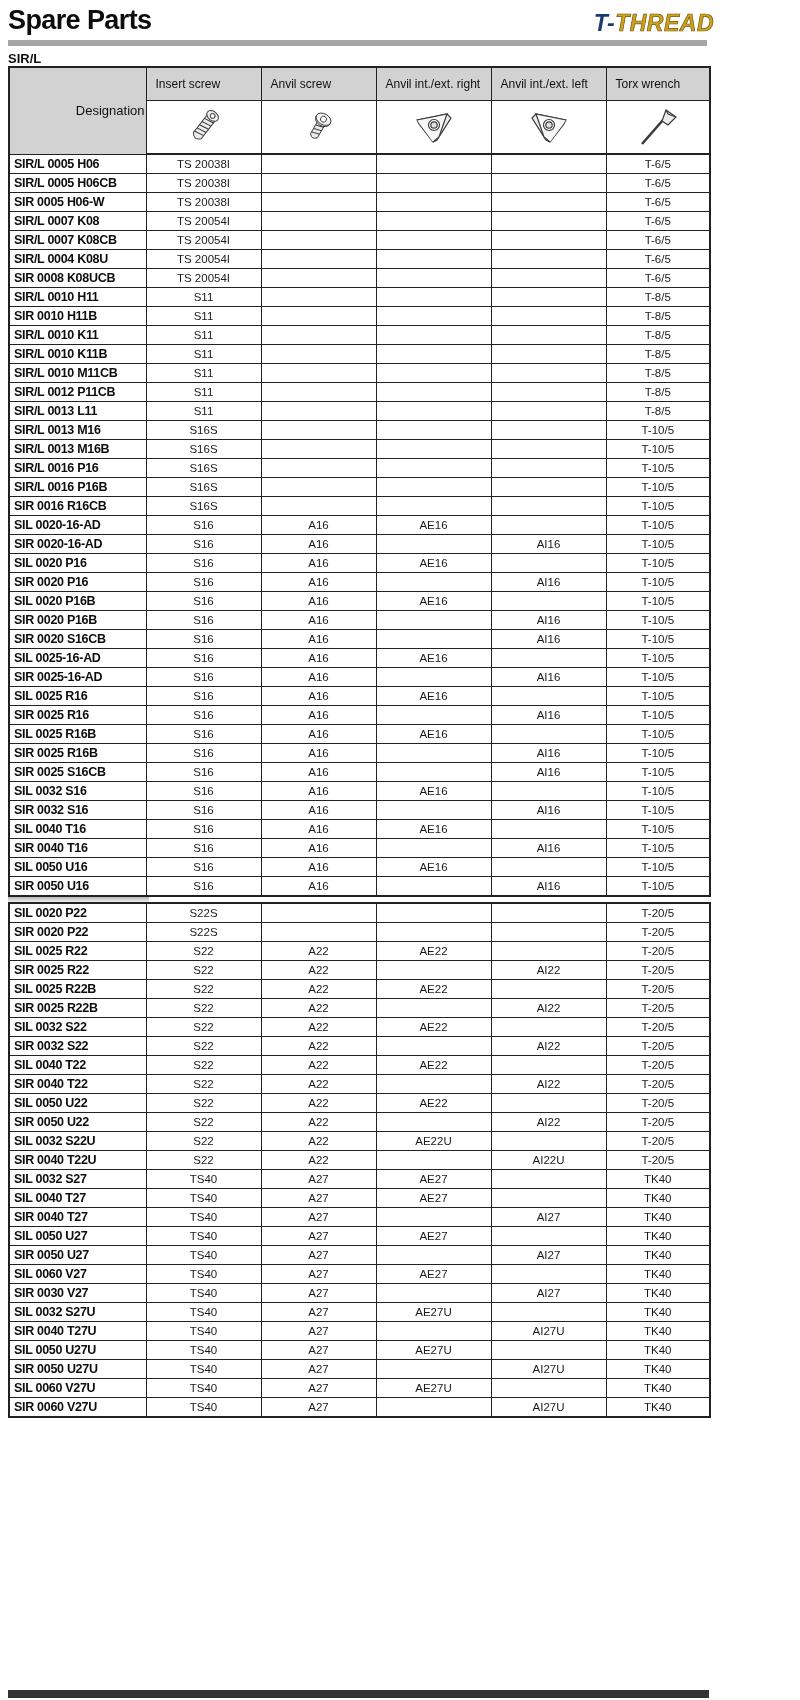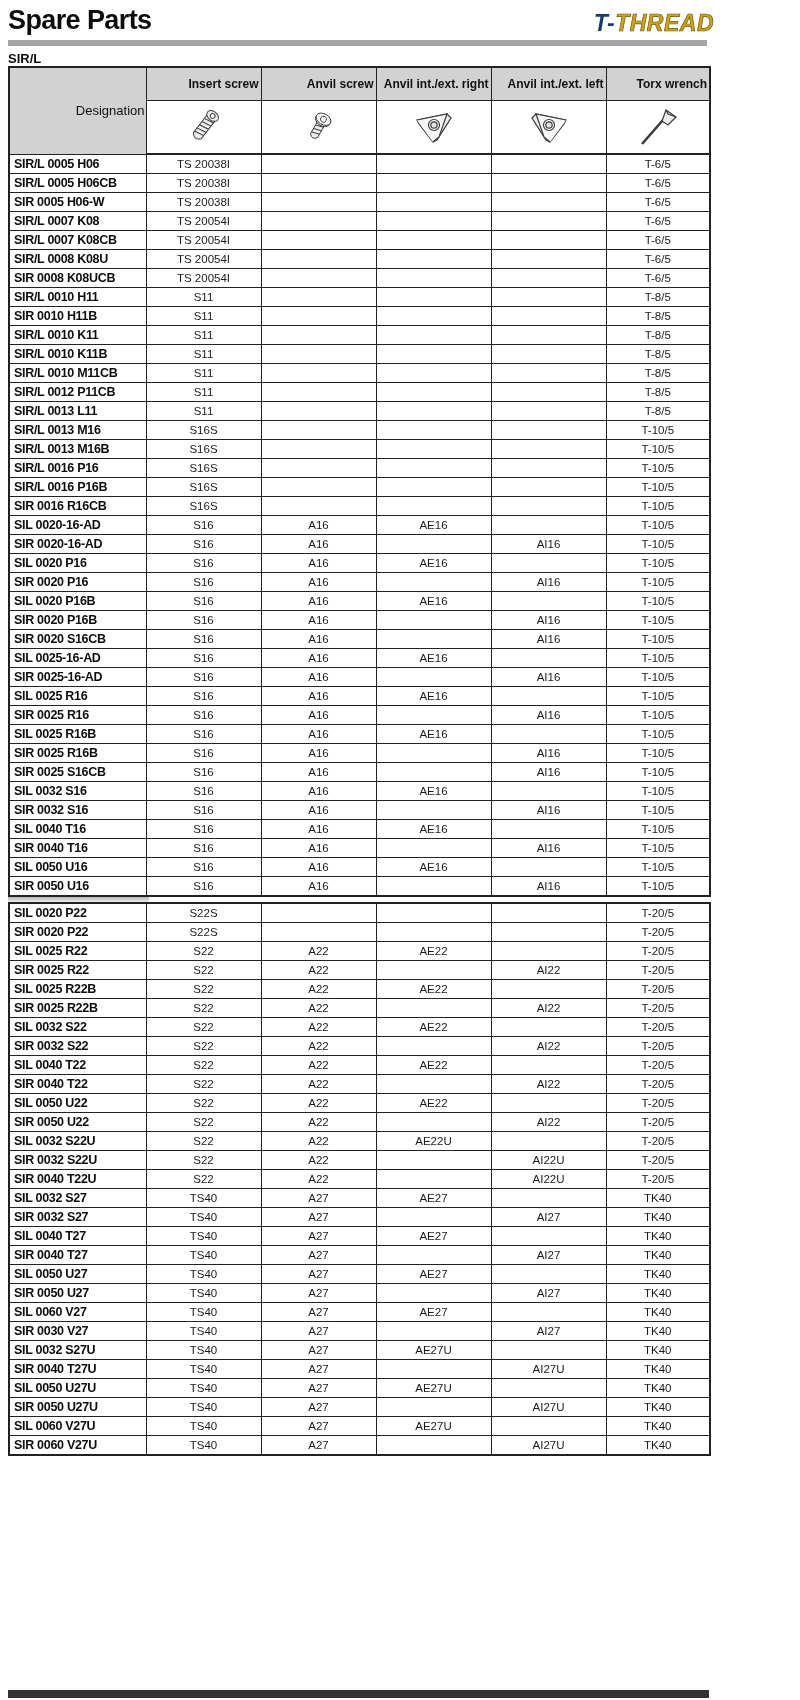--- a/index.html
+++ b/index.html
@@ -31,21 +31,21 @@
   .title-rule{height:6px;background:var(--rule);margin-top:4px;width:699px;}
   .subtitle{margin:5px 0 0 0;font-size:13px;font-weight:bold;color:#0d0d0d;}
 
   table.tbl{
     border-collapse:collapse;table-layout:fixed;width:701px;margin-left:8px;
     border:2px solid var(--border);
   }
   .tbl th,.tbl td{border:1px solid var(--border);overflow:hidden;white-space:nowrap;}
   th.lbl{
     height:32px;background:var(--hdrbg);
-    font-weight:bold;font-size:12px;text-align:right;padding:0 2px;
+    font-weight:normal;font-size:12px;text-align:left;padding:0 9px;
   }
   th.des-hdr{
     background:var(--hdrbg);font-weight:normal;font-size:13px;text-align:right;
   }
   tr.icon-row td{height:50px;background:#fff;text-align:center;vertical-align:middle;border-bottom:2px solid var(--border);}
   tbody td{
     height:18px;line-height:18px;font-size:11.5px;text-align:center;padding:0;color:#1a1a1a;
   }
   tbody td.des{
     text-align:left;font-weight:bold;font-size:12.5px;padding-left:4px;letter-spacing:-0.3px;color:#0d0d0d;
@@ -179,21 +179,21 @@
         </tr>
         <tr>
           <td class="des">SIR/L 0007 K08CB</td>
           <td class="val">TS 20054I</td>
           <td class="val"></td>
           <td class="val"></td>
           <td class="val"></td>
           <td class="val">T-6/5</td>
         </tr>
         <tr>
-          <td class="des">SIR/L 0008 K08U</td>
+          <td class="des">SIR/L 0004 K08U</td>
           <td class="val">TS 20054I</td>
           <td class="val"></td>
           <td class="val"></td>
           <td class="val"></td>
           <td class="val">T-6/5</td>
         </tr>
         <tr>
           <td class="des">SIR 0008 K08UCB</td>
           <td class="val">TS 20054I</td>
           <td class="val"></td>
@@ -572,49 +572,33 @@
         </tr>
         <tr>
           <td class="des">SIL 0032 S22U</td>
           <td class="val">S22</td>
           <td class="val">A22</td>
           <td class="val">AE22U</td>
           <td class="val"></td>
           <td class="val">T-20/5</td>
         </tr>
         <tr>
-          <td class="des">SIR 0032 S22U</td>
+          <td class="des">SIR 0040 T22U</td>
           <td class="val">S22</td>
           <td class="val">A22</td>
           <td class="val"></td>
           <td class="val">AI22U</td>
           <td class="val">T-20/5</td>
         </tr>
         <tr>
-          <td class="des">SIR 0040 T22U</td>
-          <td class="val">S22</td>
-          <td class="val">A22</td>
-          <td class="val"></td>
-          <td class="val">AI22U</td>
-          <td class="val">T-20/5</td>
-        </tr>
-        <tr>
           <td class="des">SIL 0032 S27</td>
           <td class="val">TS40</td>
           <td class="val">A27</td>
           <td class="val">AE27</td>
           <td class="val"></td>
-          <td class="val">TK40</td>
-        </tr>
-        <tr>
-          <td class="des">SIR 0032 S27</td>
-          <td class="val">TS40</td>
-          <td class="val">A27</td>
-          <td class="val"></td>
-          <td class="val">AI27</td>
           <td class="val">TK40</td>
         </tr>
         <tr>
           <td class="des">SIL 0040 T27</td>
           <td class="val">TS40</td>
           <td class="val">A27</td>
           <td class="val">AE27</td>
           <td class="val"></td>
           <td class="val">TK40</td>
         </tr>

